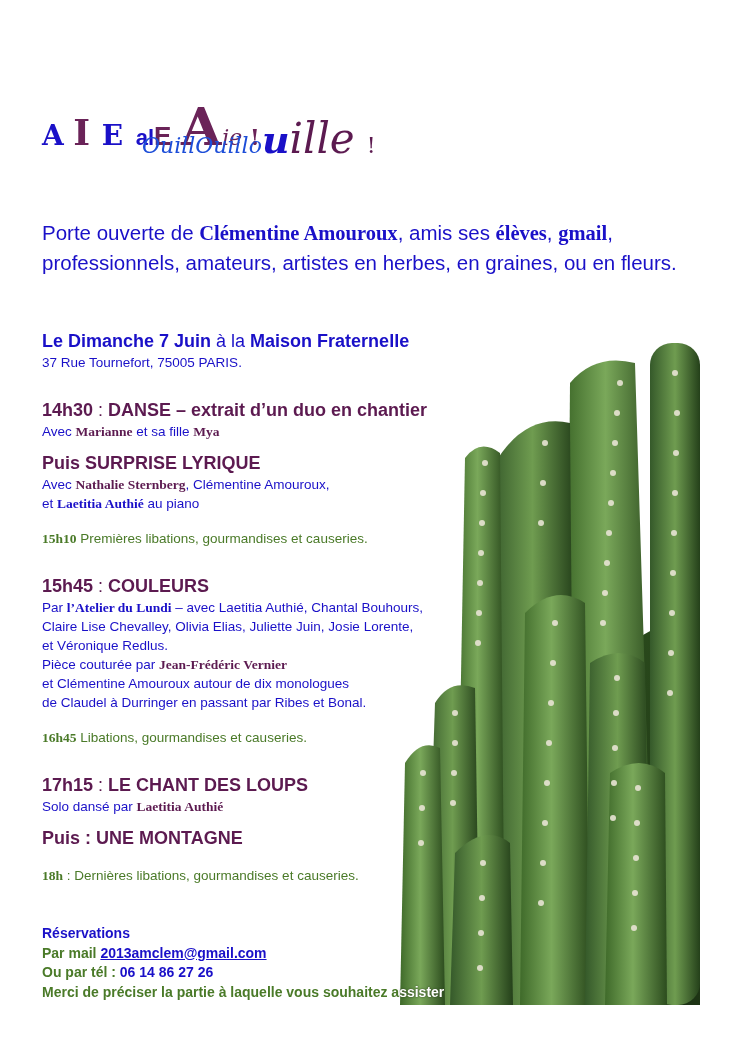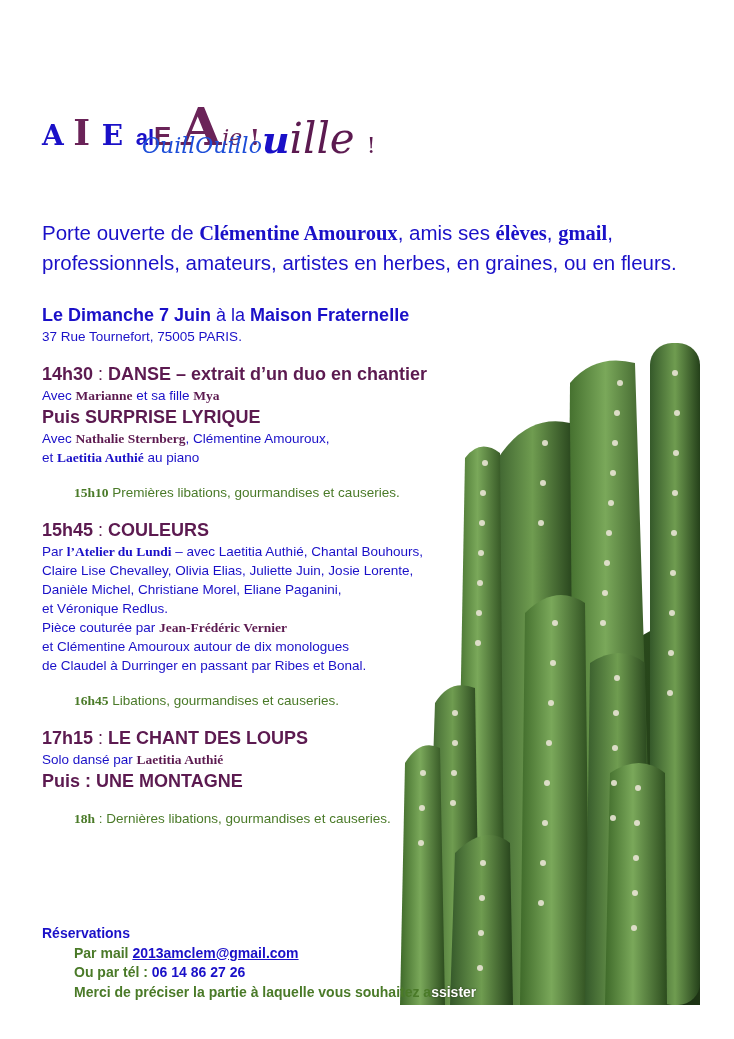--- a/index.html
+++ b/index.html
@@ -1,20 +1,20 @@
 <!DOCTYPE html>
 <html><head>
 <meta charset="utf-8">
 <style>
   html, body { margin: 0; padding: 0; background: #ffffff; }
   body { width: 734px; height: 1039px; position: relative; overflow: hidden;
          font-family: "Liberation Sans", sans-serif; }
   .blue { color: #1a10c8; }
-  .purple { color: #5c1a50; }
-  .green { color: #4a7a28; margin-left: 32px; }
+  .purple { color: #5c1a50; margin-top: 10px; }
+  .green { color: #4a7a28; }
   b { font-weight: bold; font-family: Liberation Serif, serif; }
 
   
   .title1 { position: absolute; left: 42px; top: 96px; font-family: "DejaVu Serif", serif; font-weight: bold; white-space: nowrap; }
   .title1 span { display: inline-block; vertical-align: baseline; }
   .t-a1 { color: #1a10c8; font-size: 28px; }
   .t-i { color: #6a2358; font-size: 36px; margin-left: 4px; }
   .t-e { color: #1a10c8; font-size: 28px; margin-left: 6px; }
   .t-al { color: #1a10c8; font-size: 22px; margin-left: 7px; font-family: "Liberation Sans", sans-serif; }
   .t-E2 { color: #6a2358; font-size: 26px; font-family: "Liberation Sans", sans-serif; }
@@ -23,21 +23,21 @@
   .t-ex { color: #6a2358; font-size: 22px; margin-left: 2px; }
 
   .title2 { position: absolute; left: 142px; top: 114px; font-family: "DejaVu Serif", serif; font-style: italic; white-space: nowrap; }
   .t-ou1 { color: #1d4ed8; font-size: 22px; }
   .t-ou2 { color: #1a10c8; font-size: 38px; font-weight: bold; }
   .t-ille { color: #5c1a50; font-size: 42px; }
   .t-ex2 { color: #5c1a50; font-size: 22px; font-style: normal; margin-left: 12px; }
 
   .intro { position: absolute; left: 42px; top: 218px; width: 660px; font-size: 20.5px; line-height: 30px; color: #1a10c8; }
 
-  .content { position: absolute; left: 42px; top: 303px; width: 440px; }
+  .content { position: absolute; left: 42px; top: 329px; width: 440px; }
   .h-lg { font-size: 18px; font-weight: bold; line-height: 24px; }
   .p-sm { font-size: 13.5px; line-height: 19px; }
   .gap { height: 16px; }
 
   .email { text-decoration: underline; color: #1a10c8; }
 
   .cactus { position: absolute; left: 395px; top: 343px; width: 305px; height: 662px; z-index: 0; }
   .content, .reserve { z-index: 1; }
   .reserve { position: absolute; left: 42px; top: 924px; width: 440px; font-size: 14px; line-height: 19.5px; font-weight: bold; }
   .on-img { color: #ffffff; text-shadow: 0 0 2px #2a3a1a; }
@@ -169,21 +169,20 @@
   <div class="p-sm blue"><span>Avec </span><b class="purple">Nathalie Sternberg</b><span>, Clémentine Amouroux,</span></div>
   <div class="p-sm blue"><span>et </span><b>Laetitia Authié</b><span> au piano</span></div>
   <div class="gap"></div>
 
   <div class="p-sm green"><b>15h10</b><span> Premières libations, gourmandises et causeries.</span></div>
   <div class="gap"></div>
 
   <div class="h-lg purple"><span>15h45</span><span style="font-weight:normal"> : </span><span>COULEURS</span></div>
   <div class="p-sm blue"><span>Par </span><b>l’Atelier du Lundi</b><span> – avec Laetitia Authié, Chantal Bouhours,</span></div>
   <div class="p-sm blue">Claire Lise Chevalley, Olivia Elias, Juliette Juin, Josie Lorente,</div>
-  <div class="p-sm blue">Danièle Michel, Christiane Morel, Eliane Paganini,</div>
   <div class="p-sm blue">et Véronique Redlus.</div>
   <div class="p-sm blue"><span>Pièce couturée par </span><b class="purple">Jean-Frédéric Vernier</b></div>
   <div class="p-sm blue">et Clémentine Amouroux autour de dix monologues</div>
   <div class="p-sm blue">de Claudel à Durringer en passant par Ribes et Bonal.</div>
   <div class="gap"></div>
 
   <div class="p-sm green"><b>16h45</b><span> Libations, gourmandises et causeries.</span></div>
   <div class="gap"></div>
 
   <div class="h-lg purple"><span>17h15</span><span style="font-weight:normal"> : </span><span>LE CHANT DES LOUPS</span></div>

